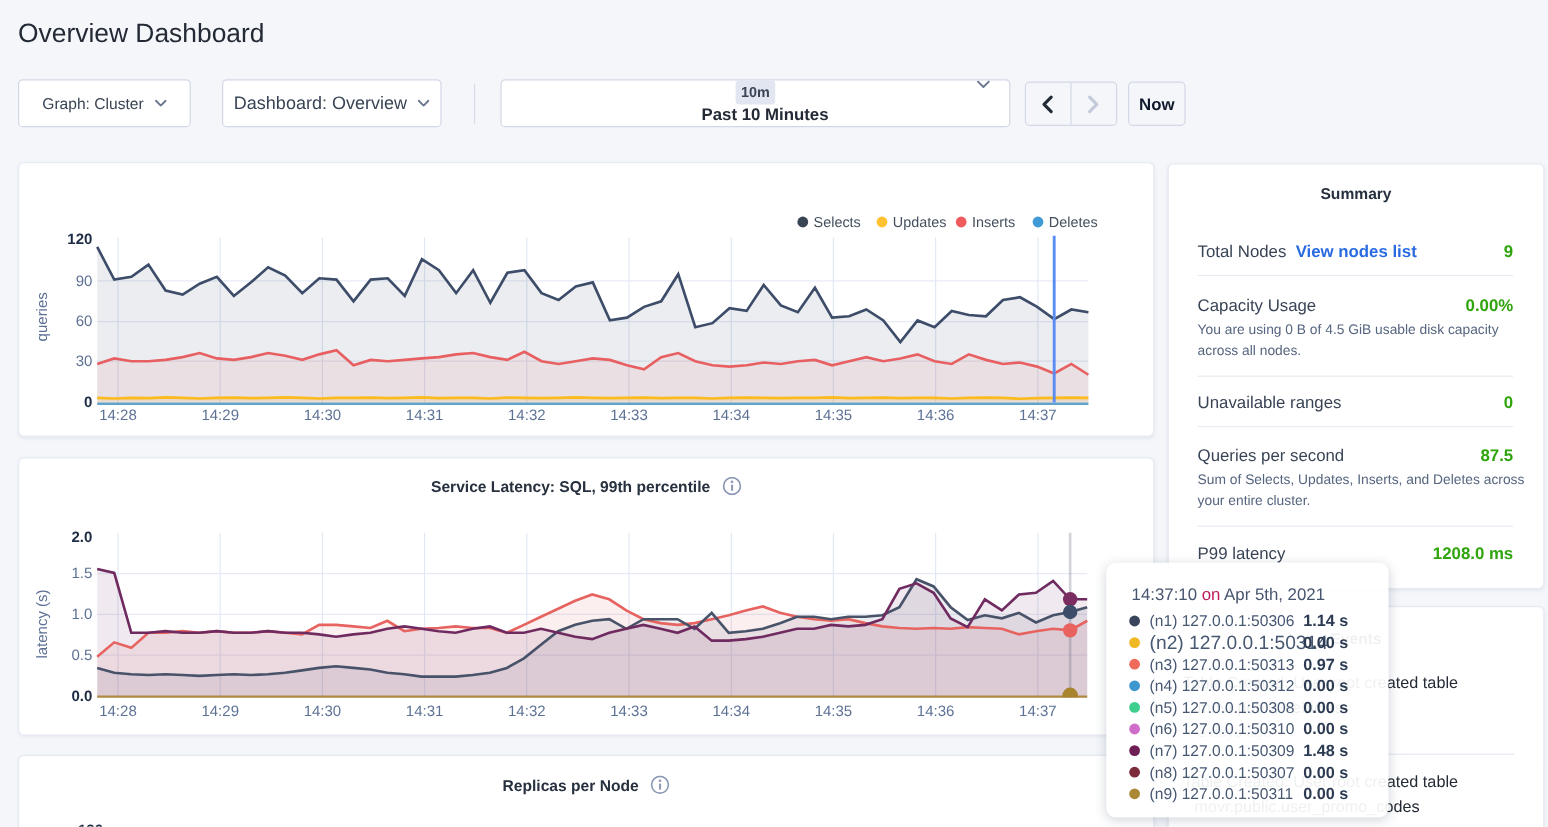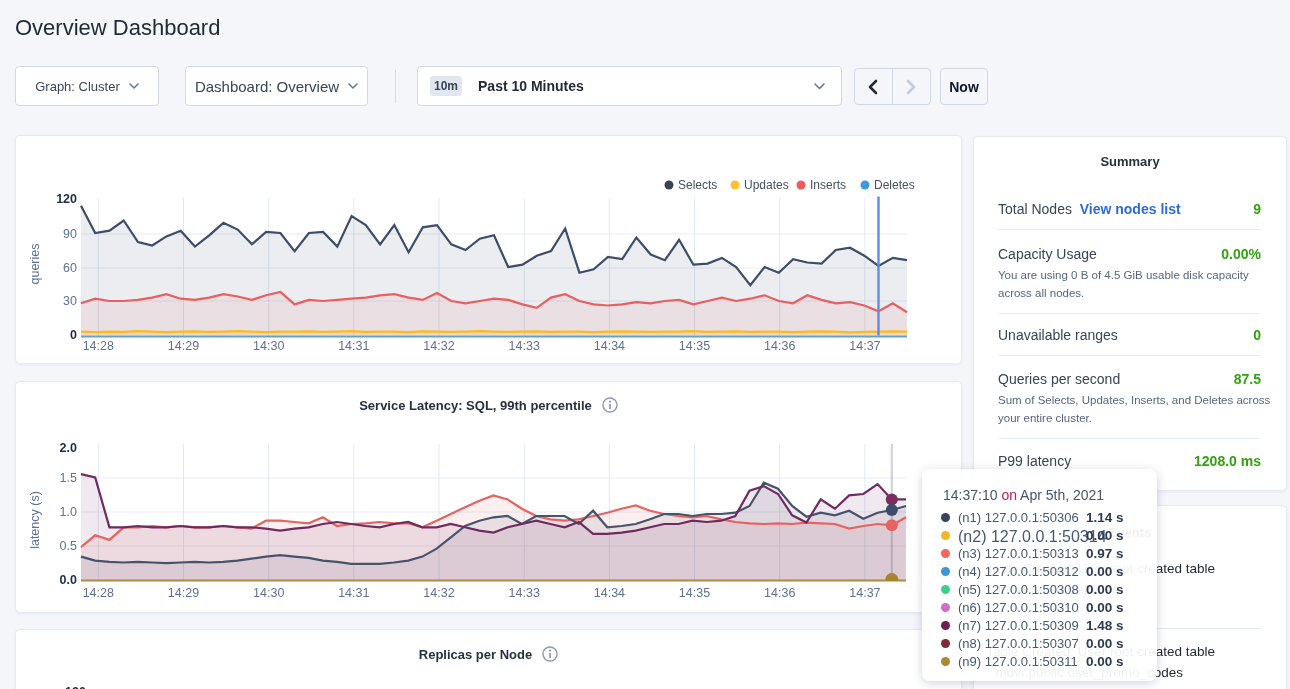--- a/index.html
+++ b/index.html
@@ -26,21 +26,21 @@
     </svg>
 </div>
 <div class="btn" style="left:185px; top:66px; width:183px; height:40px;">
   <span style="font-size:15px;" class="navy-b">Dashboard: Overview</span>
   <svg width="10" height="6" viewBox="0 0 10 6" style="margin-left:9px;">
       <polyline points="1,1 5,5 9,1" fill="none" stroke="#6b7890" stroke-width="1.6" stroke-linecap="round" stroke-linejoin="round"></polyline>
     </svg>
 </div>
 <div class="abs" style="left:395px; top:70px; width:1px; height:33px; background:#d8dce8;"></div>
 
-<div class="btn" style="left:417px; top:66px; width:425px; height:40px; justify-content:flex-start; padding:0 12px;">
+<div class="btn" style="left:417px; top:66px; width:425px; height:40px; justify-content:flex-start; padding:0 12px;flex-direction:column;">
   <span style="background:#e2e6f1; border-radius:3px; font-size:12px; font-weight:bold; color:#394455; padding:3px 4px;">10m</span>
   <span style="font-size:14px; margin-left:16px; color:#242a35; font-weight:bold;">Past 10 Minutes</span>
   <svg width="11" height="7" viewBox="0 0 11 7" style="position:absolute; right:16px;">
       <polyline points="1,1 5.5,5.5 10,1" fill="none" stroke="#6b7890" stroke-width="1.6" stroke-linecap="round" stroke-linejoin="round"></polyline>
     </svg>
 </div>
 
 <div class="abs" style="left:854px; top:68px; width:77px; height:37px; border:1px solid #d2d8e5; border-radius:4px; display:flex;">
   <div style="width:50%; border-right:1px solid #d2d8e5; display:flex; align-items:center; justify-content:center;">
     <svg width="10" height="16" viewBox="0 0 10 16">

